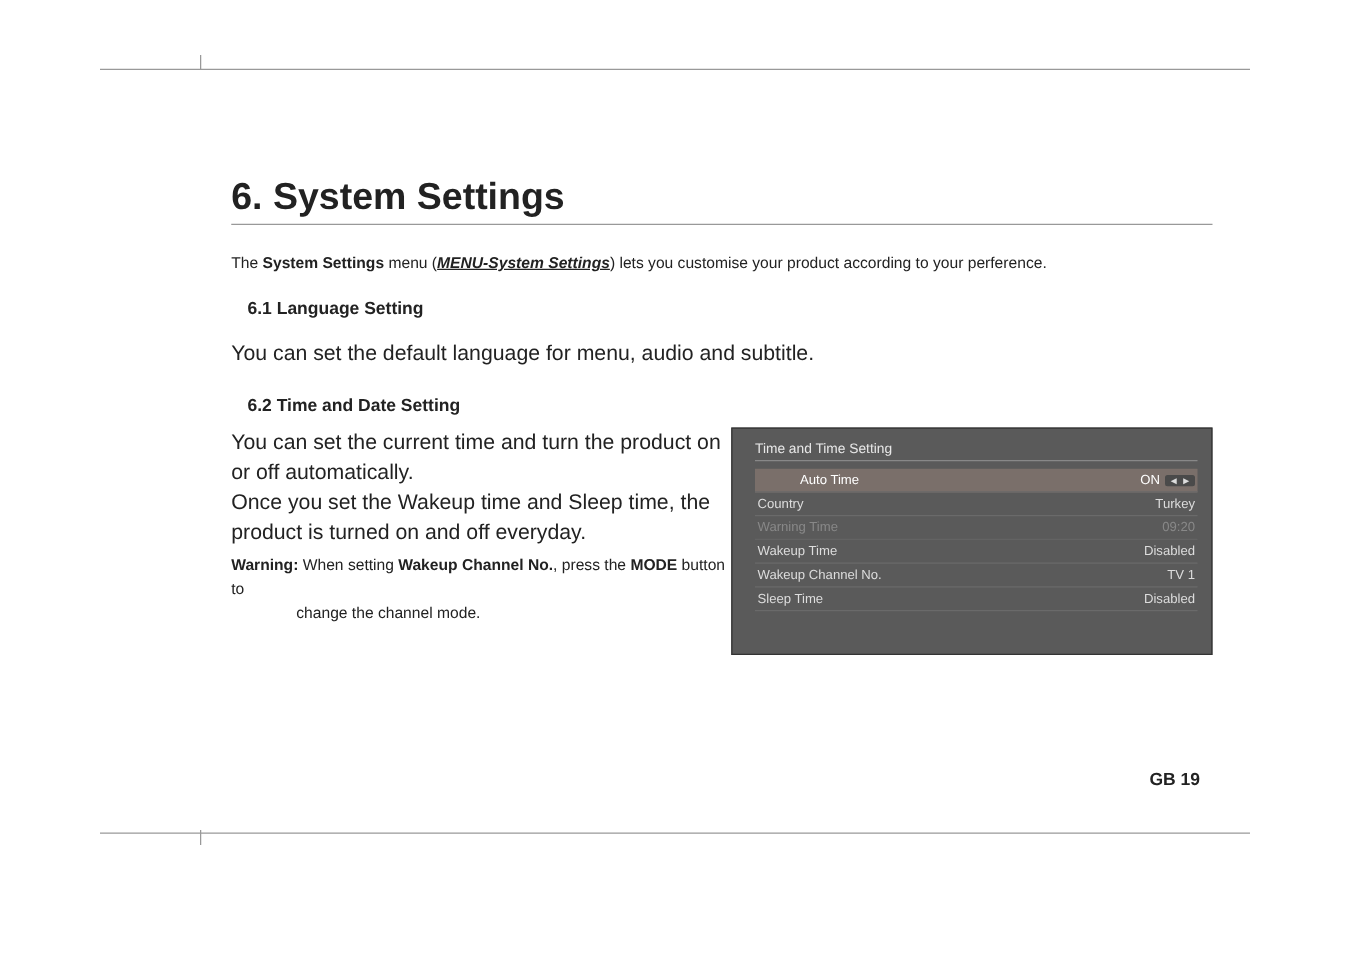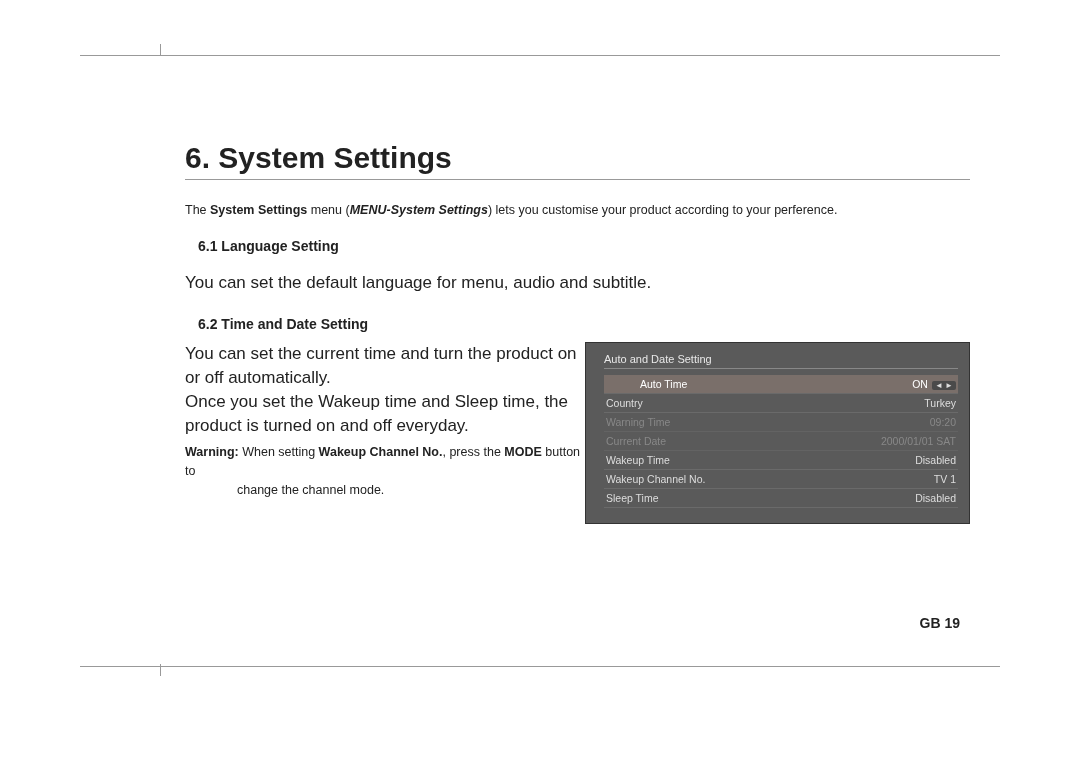--- a/index.html
+++ b/index.html
@@ -50,21 +50,21 @@
       margin-bottom: 22px;
       width: 100%;
     }
     .intro-text {
       font-size: 12.5px;
       color: #222;
       line-height: 1.4;
       margin-bottom: 18px;
     }
     .intro-text .bold { font-weight: bold; }
-    .intro-text .bold-italic { font-weight: bold; font-style: italic; }
+    .intro-text .bold-italic { font-weight: bold; font-style: italic; text-decoration: underline; }
     .section-title {
       font-size: 14px;
       font-weight: bold;
       color: #222;
       margin: 0 0 10px 13px;
     }
     .section-text {
       font-size: 17px;
       color: #222;
       line-height: 1.4;
@@ -169,38 +169,34 @@
           <span>Once you set the Wakeup time and Sleep time, the product is turned on and off everyday.</span>
         </div>
         <div class="warning-line">
           <span class="bold">Warning:</span><span>  When setting </span><span class="bold">Wakeup Channel No.</span><span>, press the </span><span class="bold">MODE</span><span> button to</span><br>
           <span class="warning-indent">change the channel mode.</span>
         </div>
       </div>
 
       <div class="osd">
         <div class="osd-inner">
-          <div class="osd-title">Auto and Date Setting</div>
+          <div class="osd-title">Time and Time Setting</div>
           <div id="osd-rows">
               <div class="osd-row highlight">
                 <span class="label">Auto Time</span>
                 <span class="value">ON<span class="osd-ctrl">◄ ►</span></span>
               </div>
               <div class="osd-row">
                 <span class="label">Country</span>
                 <span class="value">Turkey</span>
               </div>
               <div class="osd-row dim">
                 <span class="label">Warning Time</span>
                 <span class="value">09:20</span>
               </div>
-              <div class="osd-row dim">
-                <span class="label">Current Date</span>
-                <span class="value">2000/01/01 SAT</span>
-              </div>
               <div class="osd-row">
                 <span class="label">Wakeup Time</span>
                 <span class="value">Disabled</span>
               </div>
               <div class="osd-row">
                 <span class="label">Wakeup Channel No.</span>
                 <span class="value">TV 1</span>
               </div>
               <div class="osd-row">
                 <span class="label">Sleep Time</span>

